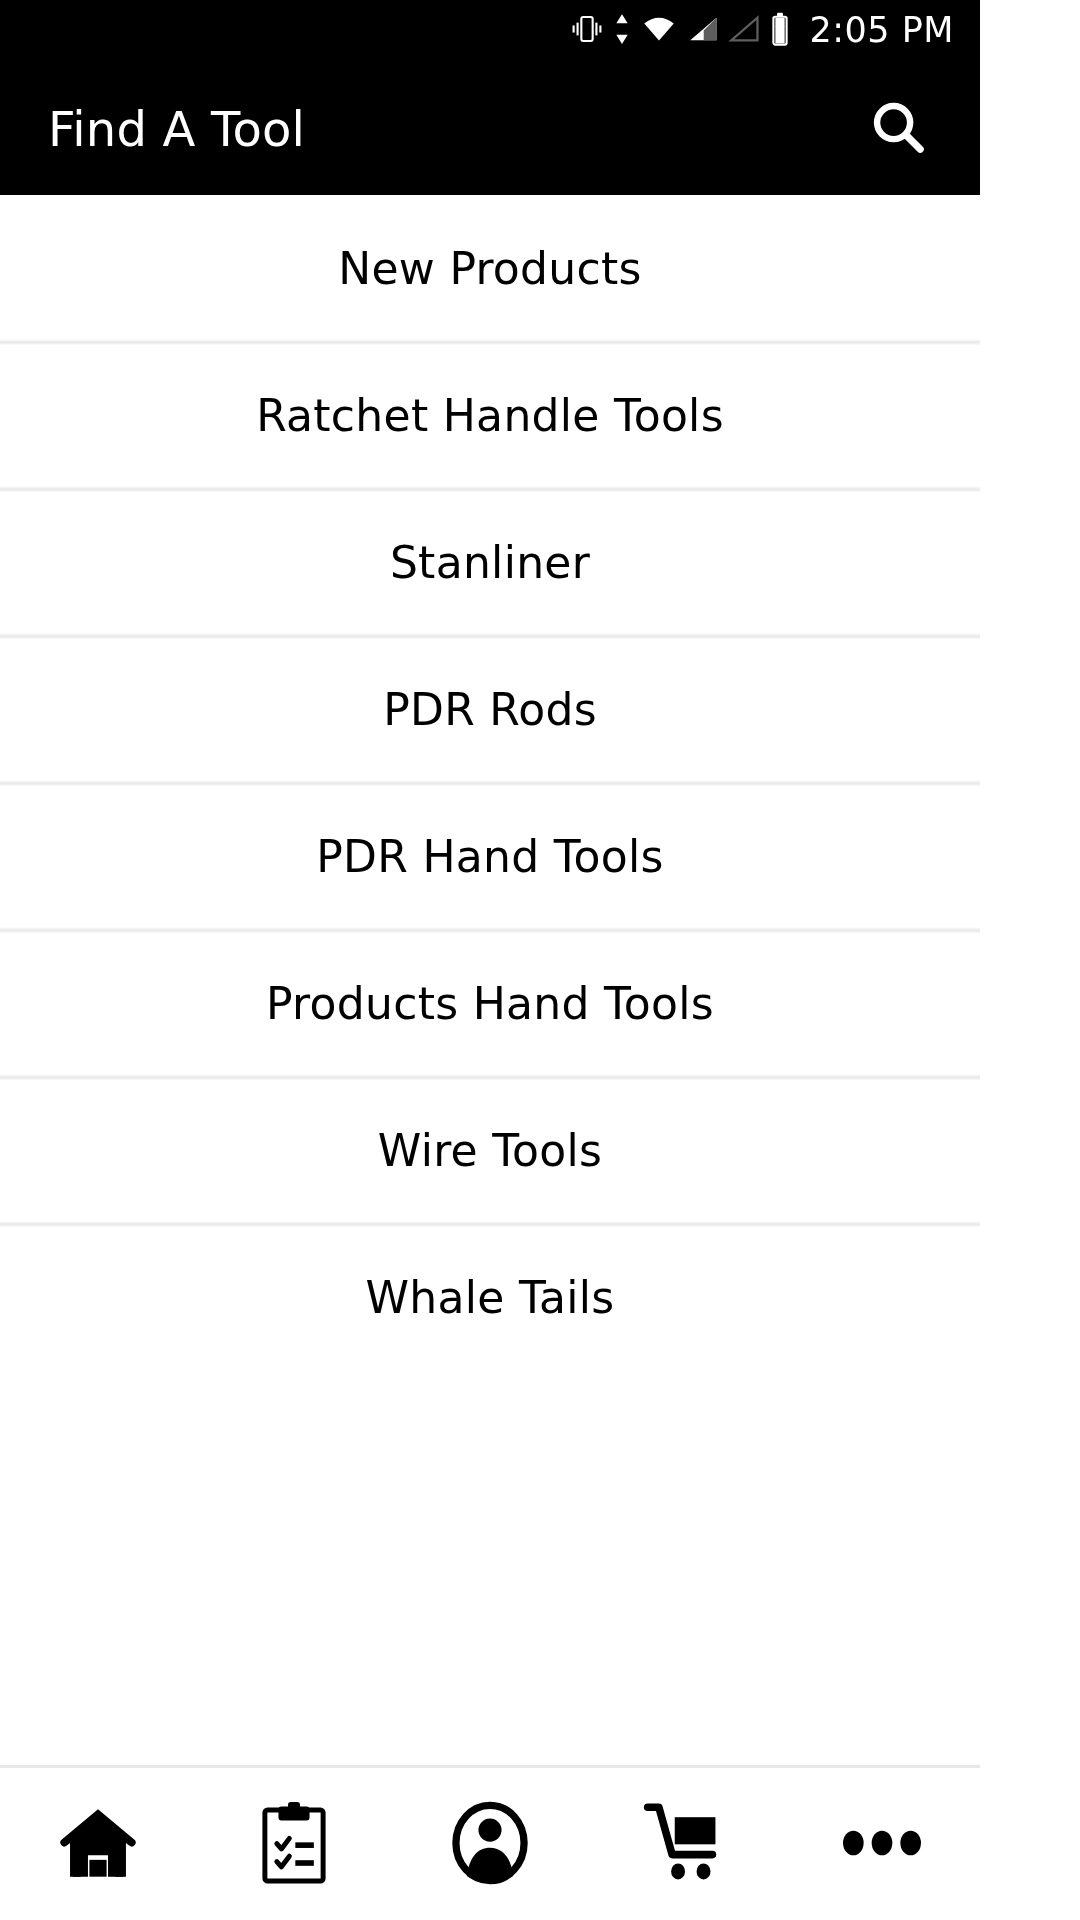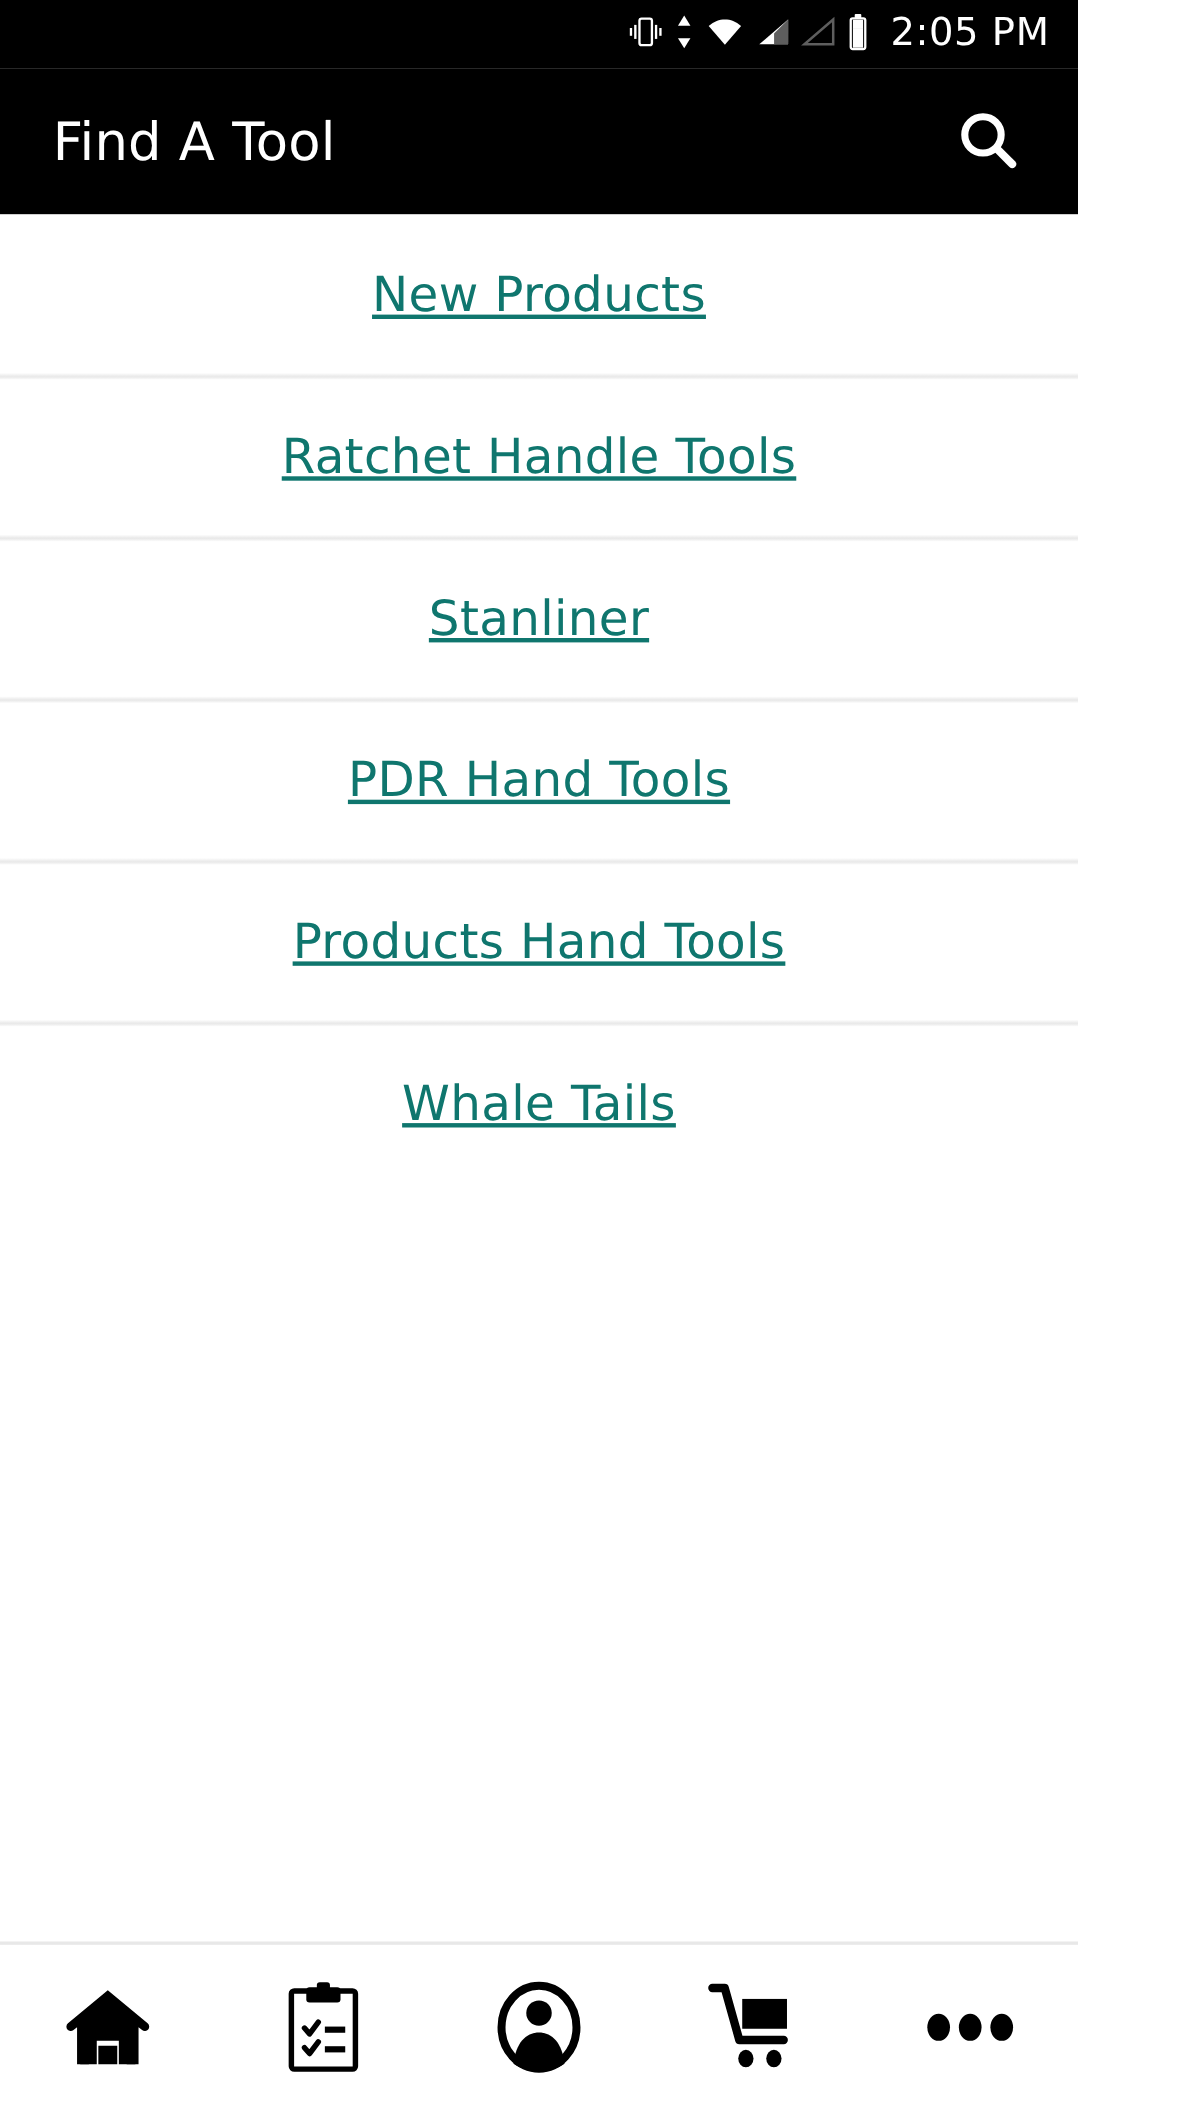--- a/index.html
+++ b/index.html
@@ -48,22 +48,22 @@
   .list-item {
     height:147px; width:100%;
     display:flex; align-items:center; justify-content:center;
     background:#ffffff; position:relative; cursor:pointer;
   }
   .list-item + .list-item::before {
     content:""; position:absolute; top:-3px; left:0; right:0; height:6px;
     background:linear-gradient(to bottom, #ffffff 0%, #ececec 45%, #e9e9e9 60%, #fbfbfb 100%);
   }
   .list-item-label {
-    color:#0f766e; font-size:44px; font-weight:400; letter-spacing:0.3px;
-    font-family:"DejaVu Sans", sans-serif; white-space:nowrap;text-decoration:underline;
+    color:#000000; font-size:44px; font-weight:400; letter-spacing:0.3px;
+    font-family:"DejaVu Sans", sans-serif; white-space:nowrap;
   }
 
   
   .bottomnav {
     flex:0 0 155px; height:155px; background:#ffffff;
     border-top:3px solid #e8e8e8;
     display:flex; align-items:center; justify-content:space-around;
     position:relative; z-index:5;
   }
   .nav-btn {
@@ -149,24 +149,30 @@
     <div class="list-item">
       <span class="list-item-label">New Products</span>
     </div>
     <div class="list-item">
       <span class="list-item-label">Ratchet Handle Tools</span>
     </div>
     <div class="list-item">
       <span class="list-item-label">Stanliner</span>
     </div>
     <div class="list-item">
+      <span class="list-item-label">PDR Rods</span>
+    </div>
+    <div class="list-item">
       <span class="list-item-label">PDR Hand Tools</span>
     </div>
     <div class="list-item">
       <span class="list-item-label">Products Hand Tools</span>
+    </div>
+    <div class="list-item">
+      <span class="list-item-label">Wire Tools</span>
     </div>
     <div class="list-item">
       <span class="list-item-label">Whale Tails</span>
     </div>
 
   </div>
 
   <div class="bottomnav">
 
     <button class="nav-btn" aria-label="Home">

